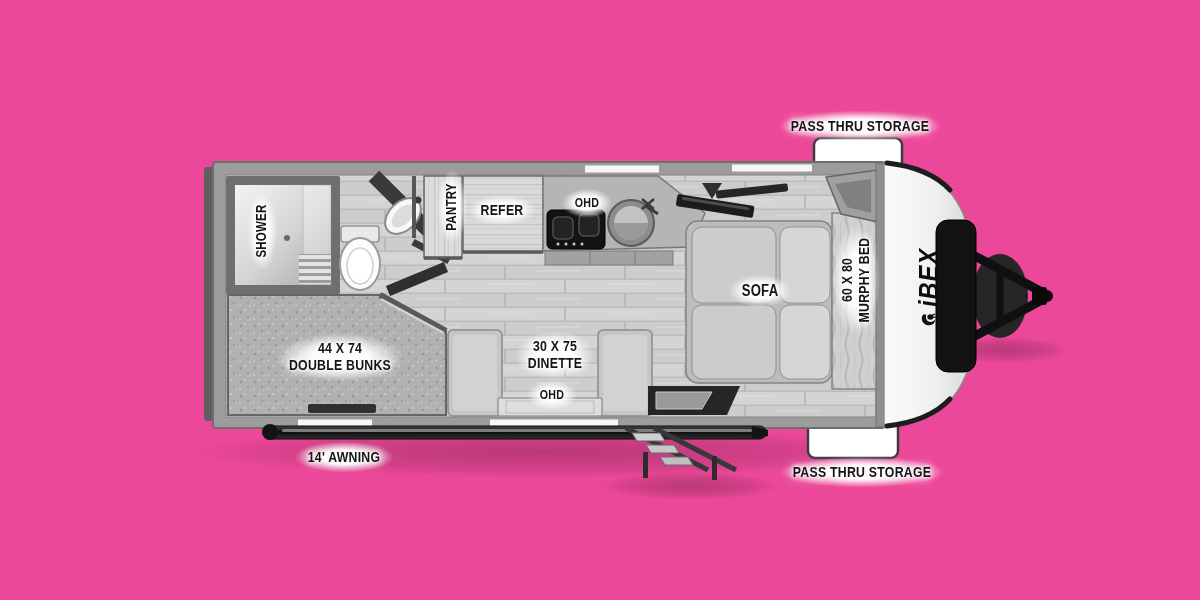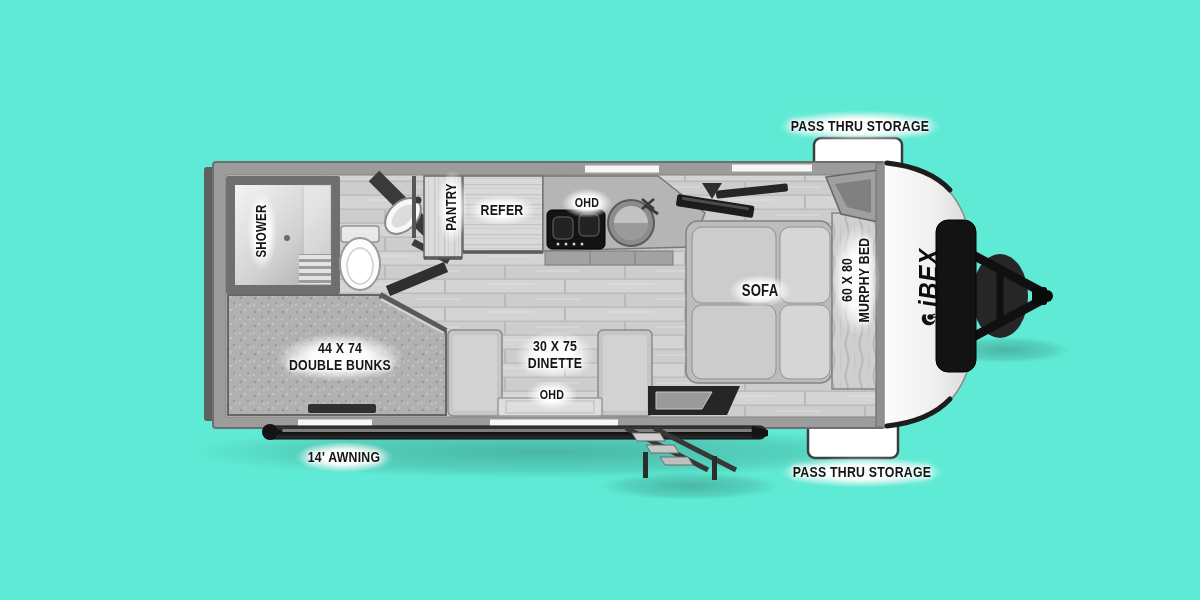--- a/index.html
+++ b/index.html
@@ -1,16 +1,16 @@
 <!DOCTYPE html>
 <html><head>
 <meta charset="utf-8">
 <style>
   html,body{margin:0;padding:0;background:#ffffff;}
-  .stage{position:relative;width:1200px;height:600px;background:#5eead4;overflow:hidden;
+  .stage{position:relative;width:1200px;height:600px;background:#ec4899;overflow:hidden;
          font-family:"Liberation Sans",sans-serif;}
   .plan{position:absolute;left:0;top:0;}
   .lbl{position:absolute;font-weight:700;color:#141414;white-space:nowrap;text-align:center;
        line-height:1.12;letter-spacing:.3px;
        background:radial-gradient(closest-side,rgba(255,255,255,.97) 45%,rgba(255,255,255,0) 100%);
        padding:7px 16px;border-radius:50%;
        text-shadow:0 0 3px #fff,0 0 6px #fff,0 0 10px #fff,0 0 14px #fff;
        transform:translate(-50%,-50%) scaleX(.82);}
   .lbl.rot{transform:translate(-50%,-50%) rotate(-90deg) scaleX(.82);}
   .fs13{font-size:13px;} .fs14{font-size:14px;} .fs15{font-size:15px;} .fs16{font-size:16px;}

